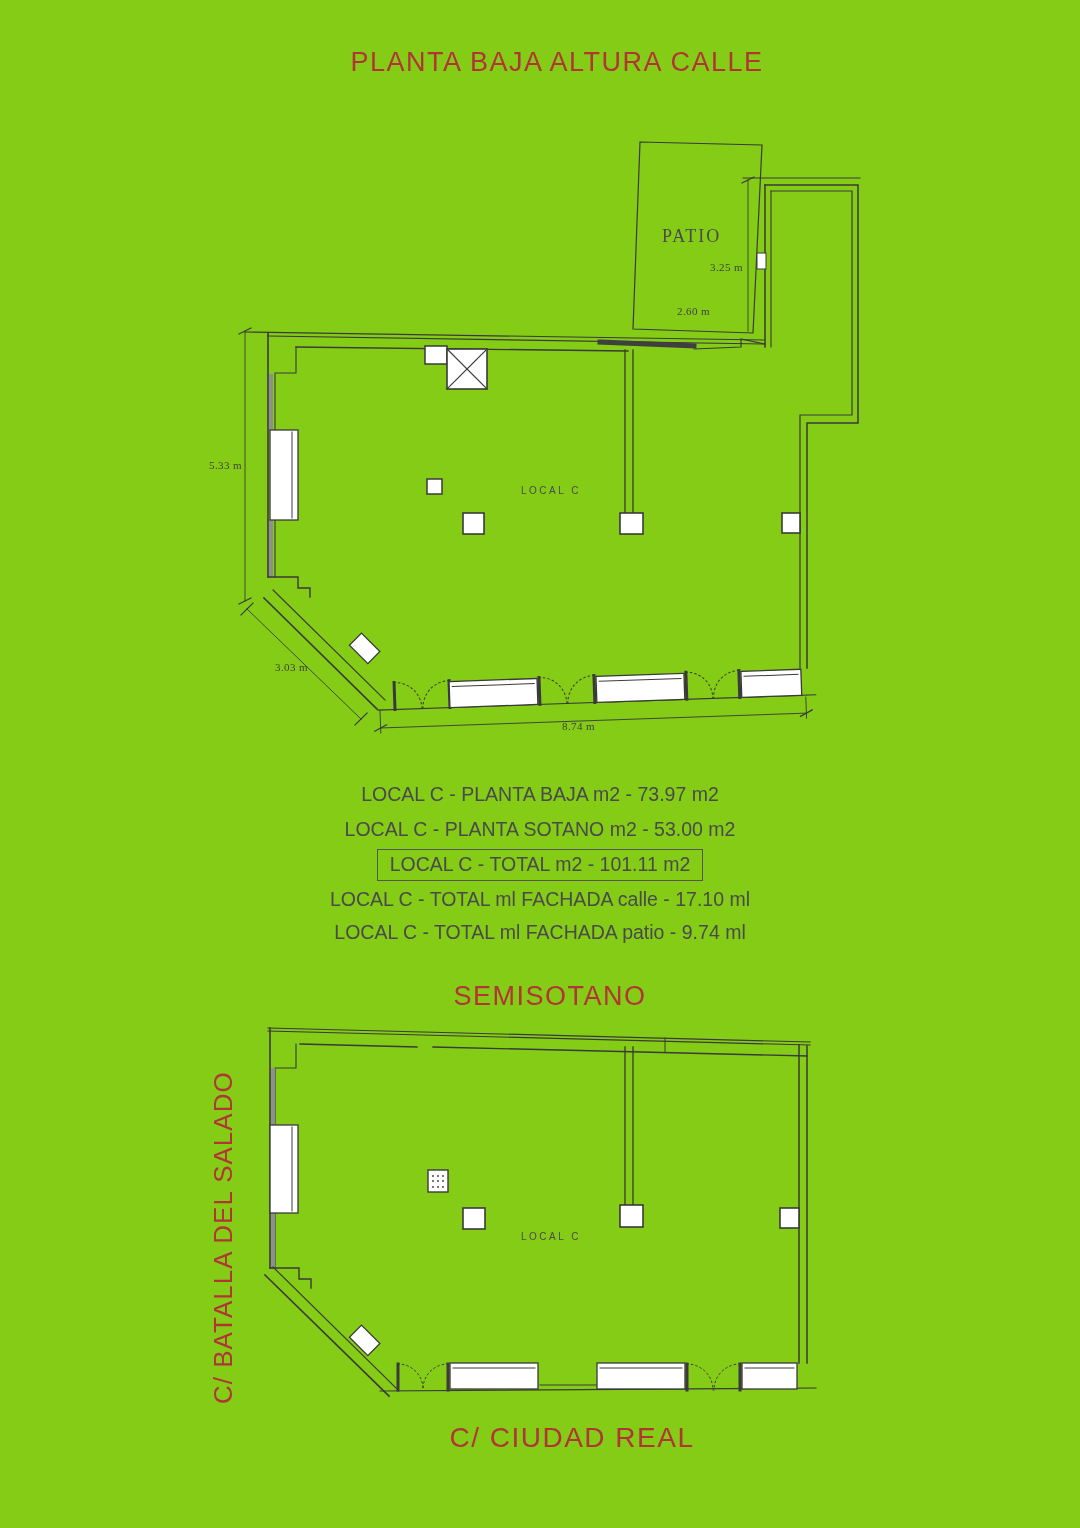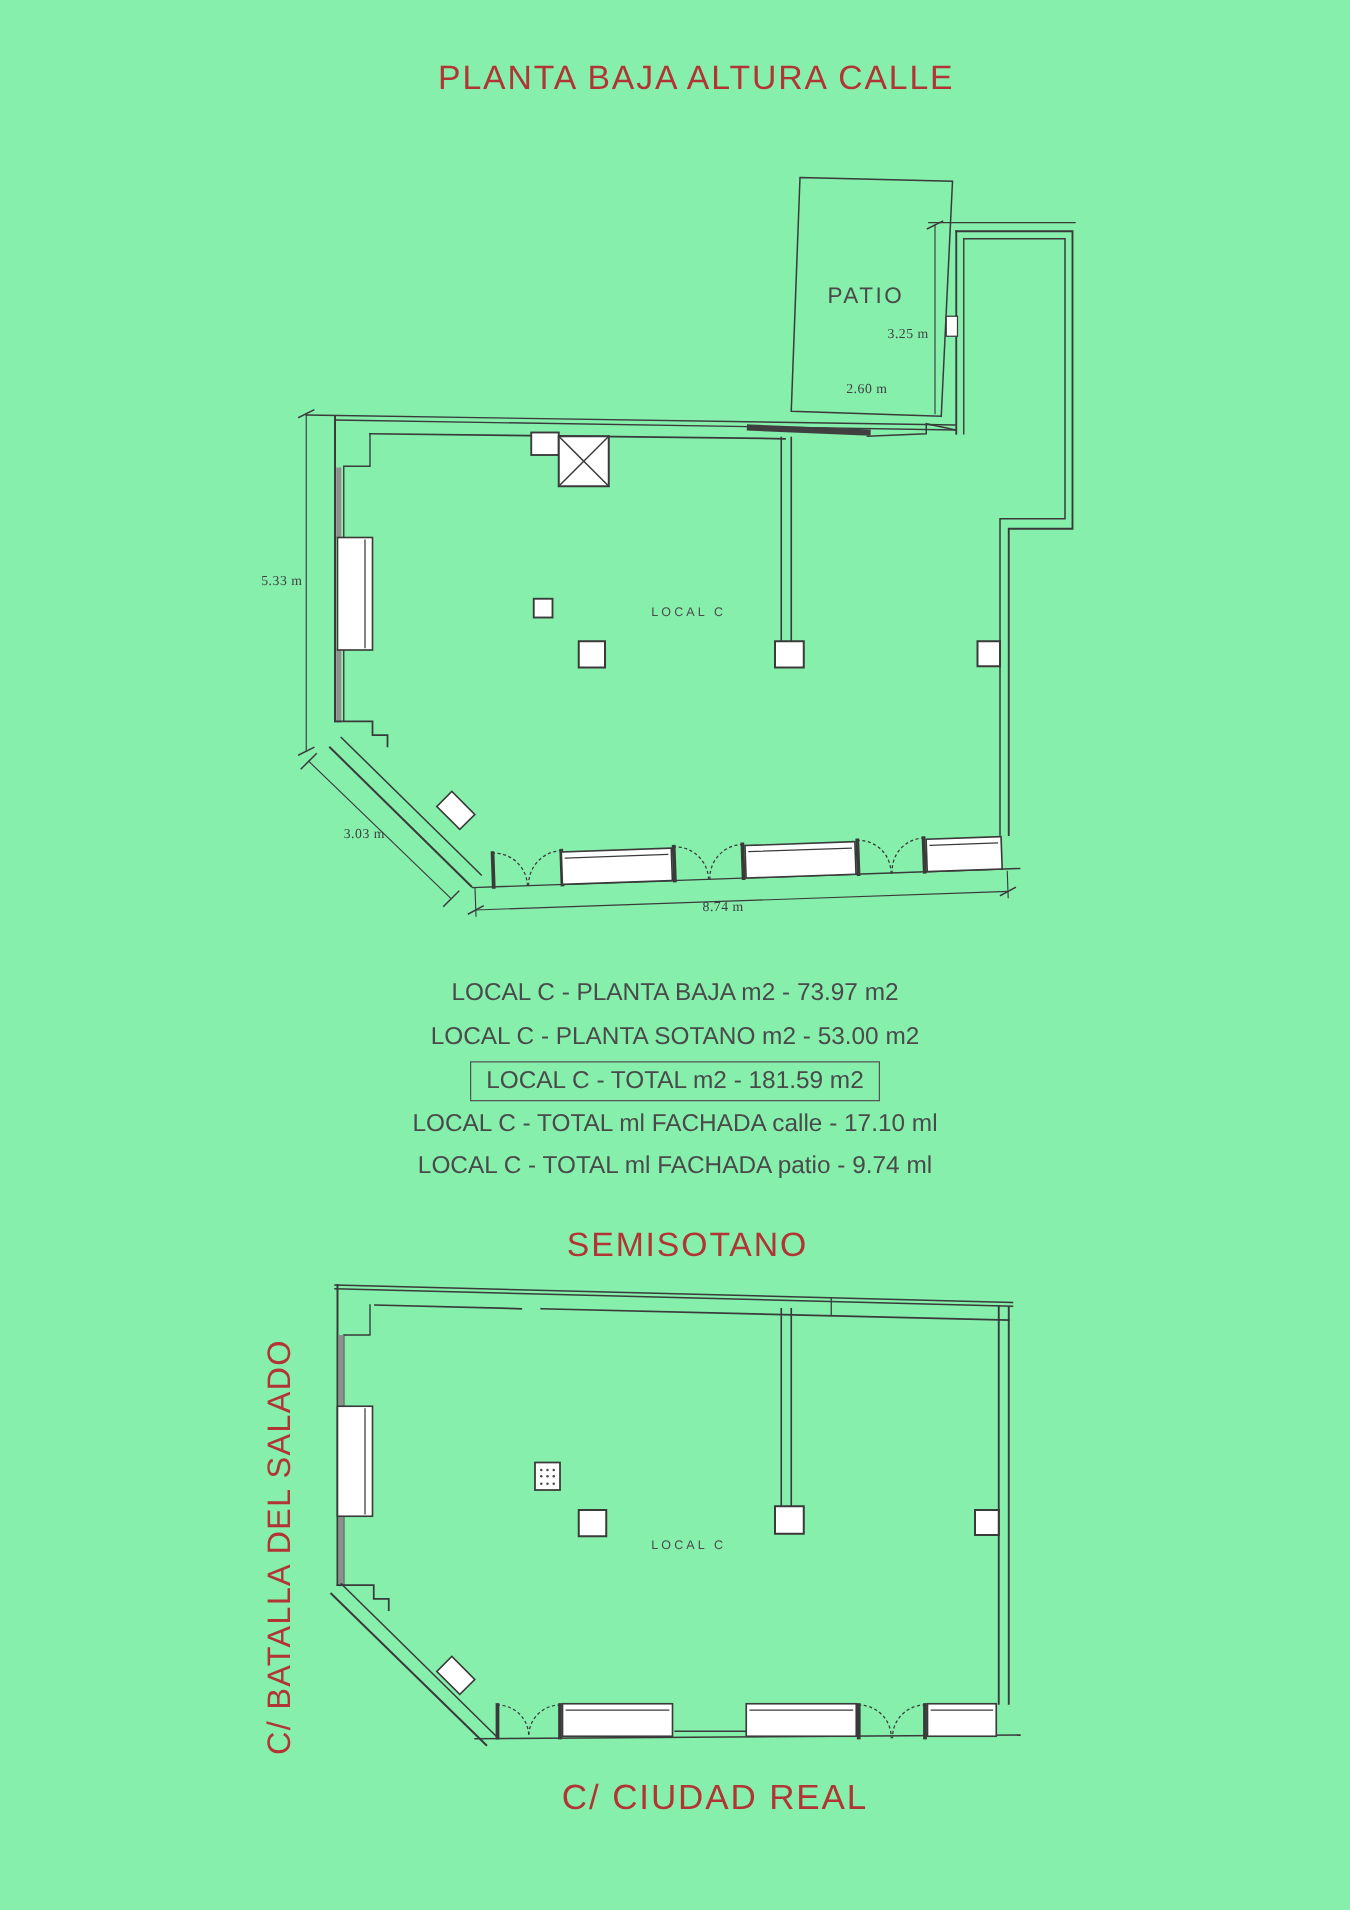--- a/index.html
+++ b/index.html
@@ -1,30 +1,30 @@
 <!DOCTYPE html>
 <html><head>
 <meta charset="utf-8">
 <style>
   html,body{margin:0;padding:0;background:#ffffff;}
   .page{
-    position:relative;width:1080px;height:1528px;background:#86efac;
+    position:relative;width:1080px;height:1528px;background:#84cc16;
     font-family:"Liberation Sans", sans-serif;overflow:hidden;
   }
   .lines{position:absolute;left:0;top:0;}
   .t{position:absolute;color:#474747;white-space:nowrap;}
   .red{color:#b13535;}
   .title-upper{left:34px;width:1046px;top:47px;text-align:center;font-size:27px;letter-spacing:1.5px;}
   .title-lower{left:20px;width:1060px;top:981px;text-align:center;font-size:27px;letter-spacing:1.5px;}
   .street-bottom{left:64px;width:1016px;top:1422px;text-align:center;font-size:28px;letter-spacing:1.5px;}
   .street-left{
     left:59px;top:1223px;width:330px;height:32px;text-align:center;
     font-size:26px;letter-spacing:1px;transform:rotate(-90deg);
   }
-  .patio-label{left:662px;top:226px;font-size:18px;letter-spacing:2px;color:#4a4a4a;}
+  .patio-label{left:662px;top:226px;font-size:18px;letter-spacing:2px;color:#4a4a4a;font-family:Liberation Serif, serif;}
   .room-label{font-size:10px;letter-spacing:2.5px;color:#4a4a4a;}
   .room-upper{left:521px;top:485px;}
   .room-lower{left:521px;top:1231px;}
   .dim{font-size:11px;letter-spacing:.4px;color:#3f3f3f;font-family:Liberation Serif, serif;}
   .dim-325{left:710px;top:261px;}
   .dim-260{left:677px;top:305px;}
   .dim-533{left:209px;top:459px;}
   .dim-303{left:275px;top:661px;}
   .dim-874{left:562px;top:720px;}
   .sline{position:absolute;left:3px;width:1074px;text-align:center;font-size:19.5px;color:#4a4a4a;}
@@ -241,21 +241,21 @@
   <div class="t dim dim-260">2.60 m</div>
   <div class="t dim dim-533">5.33 m</div>
   <div class="t dim dim-303">3.03 m</div>
   <div class="t dim dim-874">8.74 m</div>
 
   <div class="t room-label room-upper">LOCAL C</div>
 
   <div>
     <div class="sline s1">LOCAL C - PLANTA BAJA m2 - 73.97 m2</div>
     <div class="sline s2">LOCAL C - PLANTA SOTANO m2 - 53.00 m2</div>
-    <div class="sline s3"><span class="boxed-span">LOCAL C - TOTAL m2 - 181.59 m2</span></div>
+    <div class="sline s3"><span class="boxed-span">LOCAL C - TOTAL m2 - 101.11 m2</span></div>
     <div class="sline s4">LOCAL C - TOTAL ml FACHADA calle - 17.10 ml</div>
     <div class="sline s5">LOCAL C - TOTAL ml FACHADA patio - 9.74 ml</div>
   </div>
 
   <div class="t red title-lower">SEMISOTANO</div>
   <div class="t room-label room-lower">LOCAL C</div>
 
   <div class="t red street-left">C/ BATALLA DEL SALADO</div>
   <div class="t red street-bottom">C/ CIUDAD REAL</div>
 

